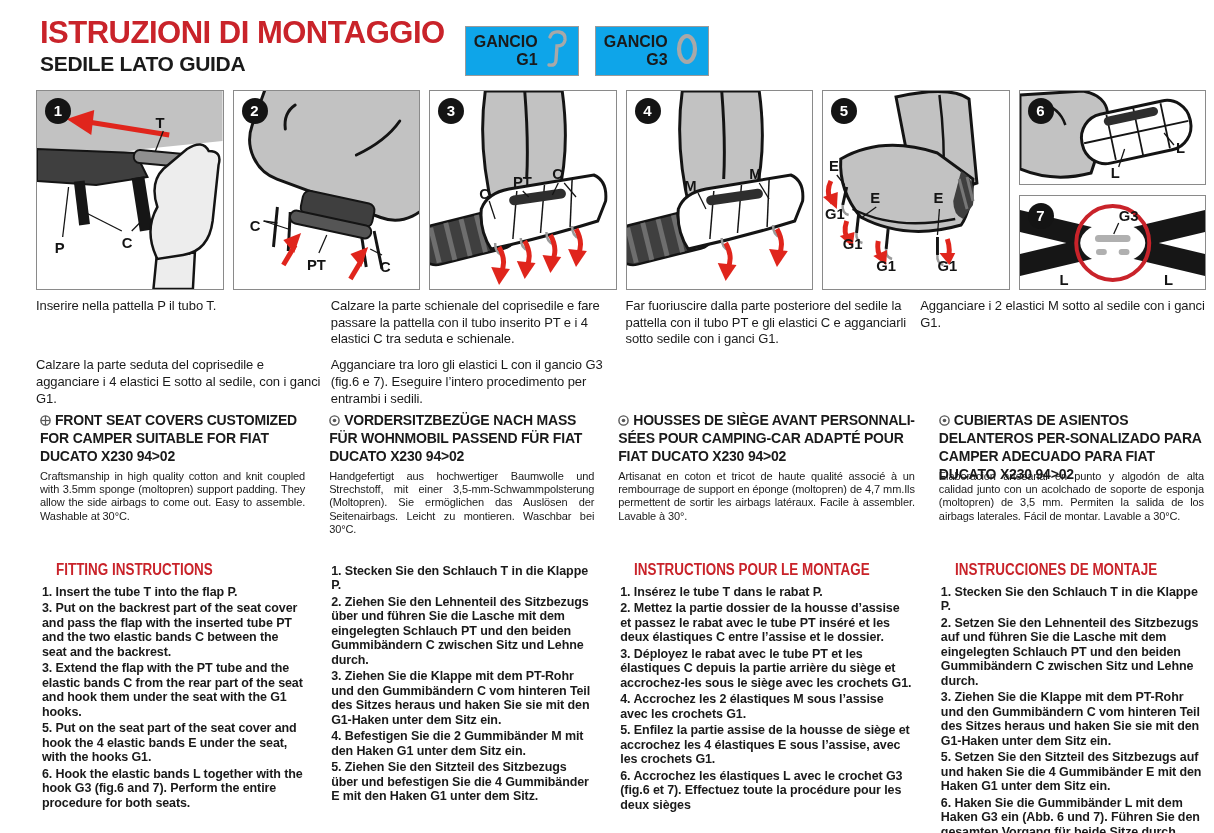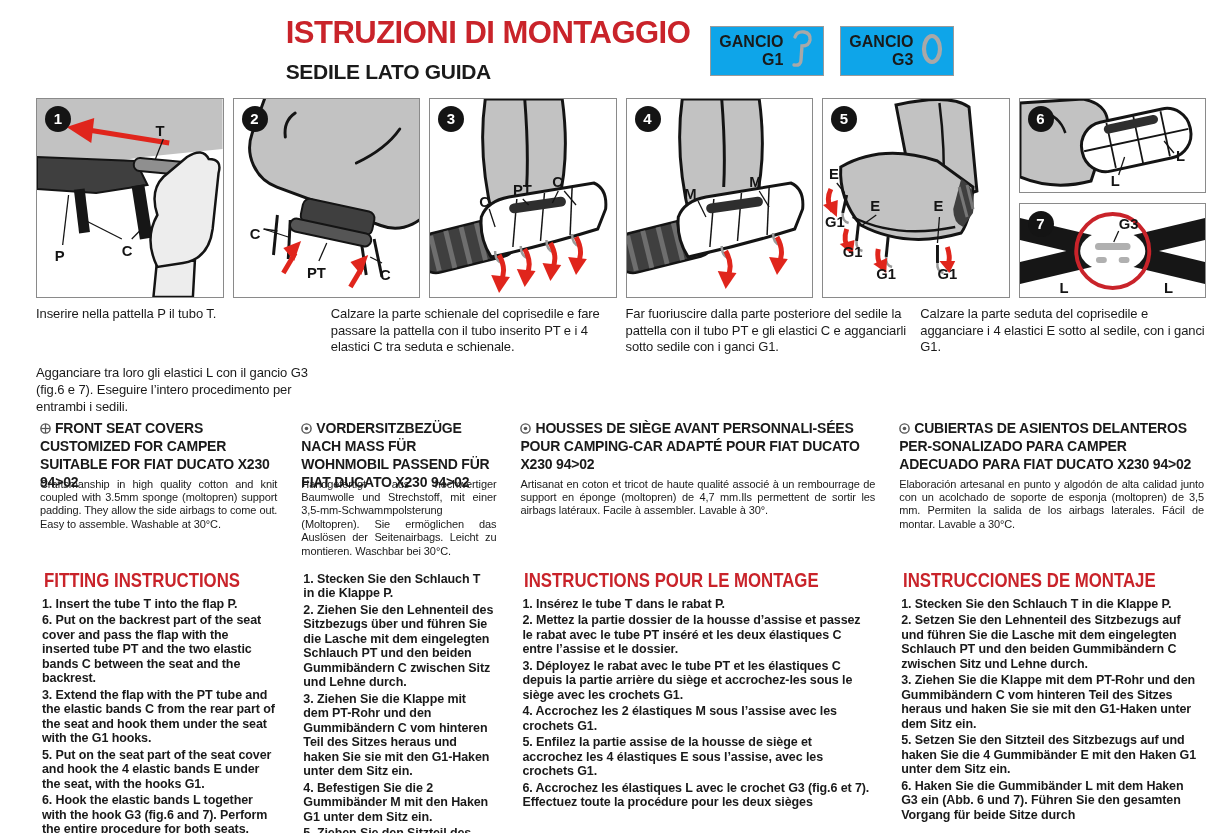--- a/index.html
+++ b/index.html
@@ -6,24 +6,24 @@
     --accent_red:#c9232a;
     --arrow_red:#e0251c;
   }
   *{box-sizing:border-box;}
   html,body{margin:0;padding:0;}
   body{
     width:1214px;height:833px;overflow:hidden;background:#fff;color:#1a1a1a;
     font-family:"Liberation Sans","DejaVu Sans",sans-serif;position:relative;
   }
   
-  .header{display:flex;justify-content:center;padding:16px 14px 0 40px;gap:20px;}
+  .header{display:flex;justify-content:flex-start;padding:16px 14px 0 40px;gap:20px;}
   .page-title{font-size:31px;font-weight:bold;color:var(--accent_red);margin:0;line-height:1.08;
     letter-spacing:-0.5px;}
-  .page-subtitle{font-size:21px;font-weight:bold;margin:10px 0 0 0;line-height:1.2;letter-spacing:-0.3px;}
+  .page-subtitle{font-size:21px;font-weight:bold;margin:2px 0 0 0;line-height:1.2;letter-spacing:-0.3px;}
   .hook-legend{display:flex;gap:16px;margin-top:10px;}
   .hook-box{width:114px;height:50px;border:1.5px solid #9a9a9a;background:#0ea5e9;
     display:flex;align-items:center;justify-content:flex-end;gap:7px;padding:3px 9px;}
   .hook-box .txt{text-align:right;font-weight:bold;font-size:16px;line-height:1.12;}
   
   .panels{display:grid;grid-template-columns:repeat(6,1fr);gap:9px;margin:13px 8px 0 36px;}
   .panel{border:1px solid #8a8a8a;background:#fff;position:relative;height:200px;overflow:hidden;}
   .panel svg{display:block;width:100%;height:100%;}
   .panel-stack{display:flex;flex-direction:column;gap:10px;height:200px;}
   .panel.short{height:95px;flex:0 0 95px;}
@@ -38,21 +38,21 @@
   .lg{fill:#c2c2c2;} .mg{fill:#8f8f8f;} .dg{fill:#3f3f3f;} .bk{fill:#161616;} .wh{fill:#fff;}
   .hook{stroke:#9a9a9a;stroke-width:2.5;fill:none;}
   
   .captions{display:grid;grid-template-columns:repeat(4,1fr);gap:9px;margin:8px 8px 0 36px;height:102px;}
   .caption{font-size:13px;line-height:1.3;letter-spacing:-0.1px;}
   
   .langs{display:grid;grid-template-columns:repeat(4,1fr);gap:24px;margin:12px 10px 0 40px;}
   .lang-head{height:58px;font-size:14px;font-weight:bold;line-height:1.27;letter-spacing:-0.2px;}
   .flag{display:inline-block;vertical-align:-1px;margin-right:4px;}
   .desc{height:92px;margin:0;font-size:11px;line-height:1.22;text-align:justify;letter-spacing:-0.1px;}
-  .sec-title{margin:0 0 7px 4px;color:var(--accent_red);font-size:20px;line-height:1;}
+  .sec-title{margin:0 0 7px 16px;color:var(--accent_red);font-size:16px;line-height:1;}
   .cond{display:inline-block;transform:scaleX(0.84);transform-origin:left center;font-weight:bold;
     white-space:nowrap;letter-spacing:0;}
   .steps-text p{margin:2px;font-size:12.5px;line-height:1.16;letter-spacing:-0.1px;font-weight:bold;}
 </style>
 </head>
 <body>
 
 <div class="header">
   <div>
     <h1 class="page-title">ISTRUZIONI DI MONTAGGIO</h1>
@@ -286,39 +286,40 @@
       </svg>
       <div class="badge">7</div>
     </div>
   </div>
 </div>
 
 <div class="captions">
   <div class="caption">Inserire nella pattella P il tubo T.</div>
   <div class="caption">Calzare la parte schienale del coprisedile e fare passare la pattella con il tubo inserito PT e i 4 elastici C tra seduta e schienale.</div>
   <div class="caption">Far fuoriuscire dalla parte posteriore del sedile la pattella con il tubo PT e gli elastici C e agganciarli sotto sedile con i ganci G1.</div>
+  <div class="caption">Agganciare i 2 elastici M sotto al sedile con i ganci G1.</div>
   <div class="caption">Calzare la parte seduta del coprisedile e agganciare i 4 elastici E sotto al sedile, con i ganci G1.</div>
   <div class="caption">Agganciare tra loro gli elastici L con il gancio G3 (fig.6 e 7). Eseguire l’intero procedimento per entrambi i sedili.</div>
 </div>
 
 <div class="langs">
 
   <div>
     <div class="lang-head">
       <span class="flag"><svg width="11" height="11" viewBox="0 0 11 11">
             <circle cx="5.5" cy="5.5" r="4.6" fill="none" stroke="#555" stroke-width="1.4"></circle>
             <line x1="1.2" y1="5.5" x2="9.8" y2="5.5" stroke="#555" stroke-width="1.2"></line>
             <line x1="5.5" y1="1" x2="5.5" y2="10" stroke="#555" stroke-width="1.2"></line>
           </svg></span><span>FRONT SEAT COVERS CUSTOMIZED FOR CAMPER SUITABLE FOR FIAT DUCATO X230 94&gt;02</span>
     </div>
     <p class="desc">Craftsmanship in high quality cotton and knit coupled with 3.5mm sponge (moltopren) support padding. They allow the side airbags to come out. Easy to assemble. Washable at 30°C.</p>
     <h3 class="sec-title"><span class="cond">FITTING INSTRUCTIONS</span></h3>
     <div class="steps-text">
       <p>1. Insert the tube T into the flap P.</p>
-      <p>6. Put on the backrest part of the seat cover and pass the flap with the inserted tube PT and the two elastic bands C between the seat and the backrest.</p>
+      <p>3. Put on the backrest part of the seat cover and pass the flap with the inserted tube PT and the two elastic bands C between the seat and the backrest.</p>
       <p>3. Extend the flap with the PT tube and the elastic bands C from the rear part of the seat and hook them under the seat with the G1 hooks.</p>
       <p>5. Put on the seat part of the seat cover and hook the 4 elastic bands E under the seat, with the hooks G1.</p>
       <p>6. Hook the elastic bands L together with the hook G3 (fig.6 and 7). Perform the entire procedure for both seats.</p>
     </div>
   </div>
 
   <div>
     <div class="lang-head">
       <span class="flag"><svg width="11" height="11" viewBox="0 0 11 11">
             <circle cx="5.5" cy="5.5" r="4.6" fill="none" stroke="#555" stroke-width="1.4"></circle>

